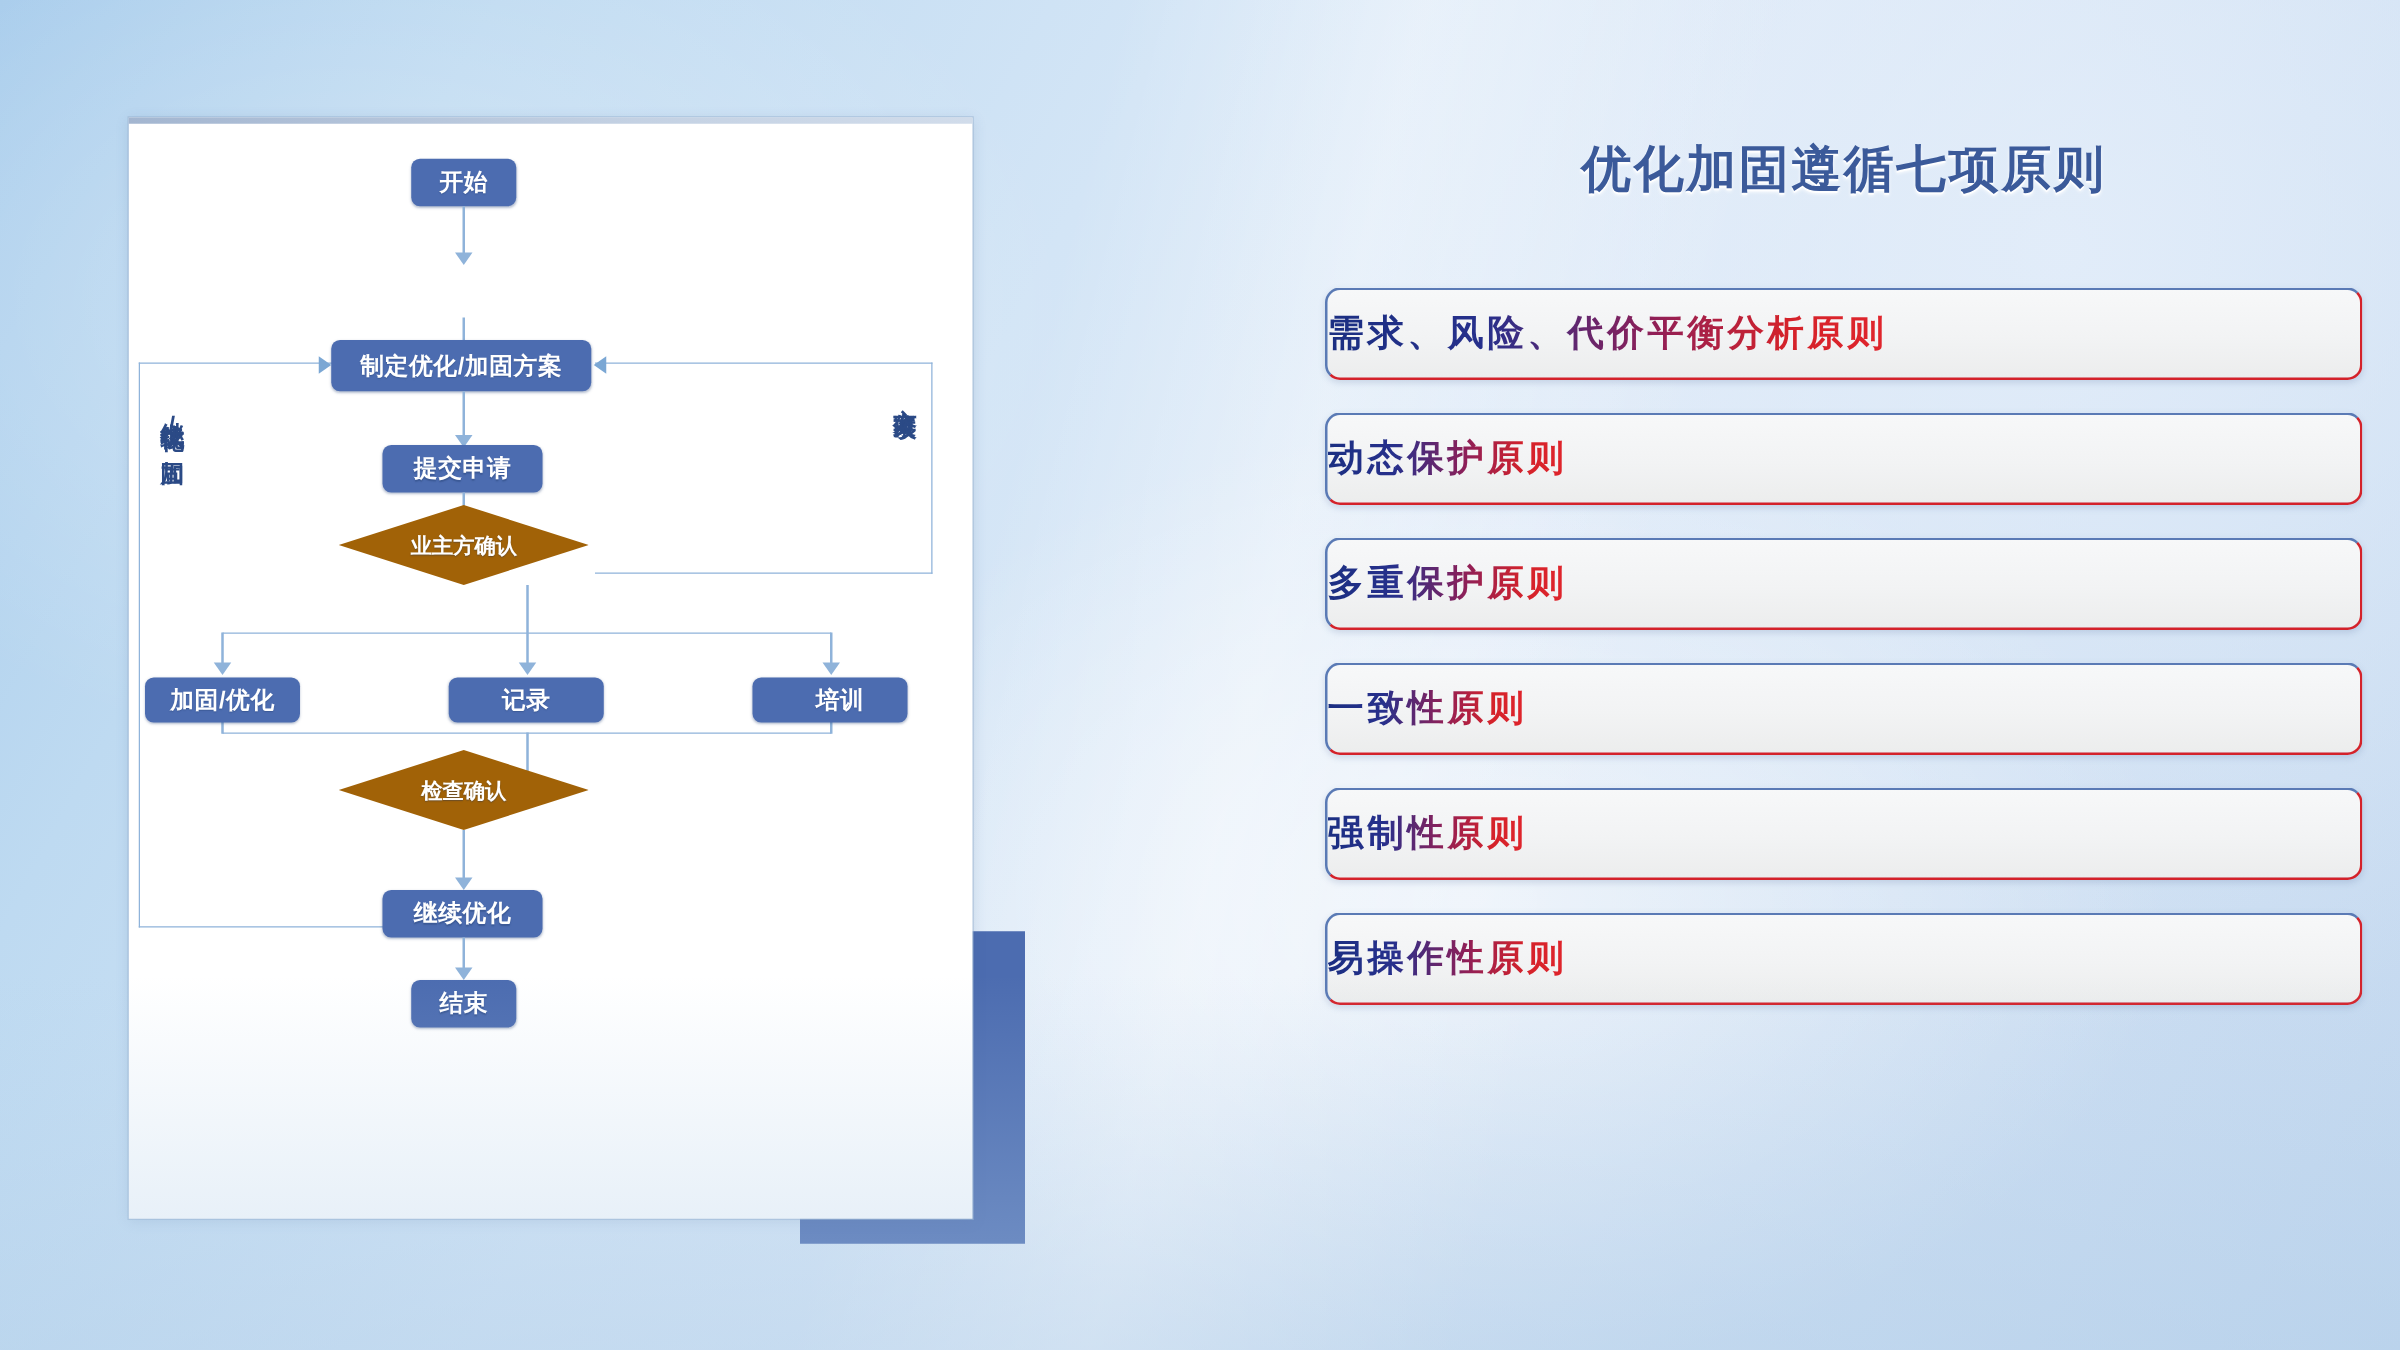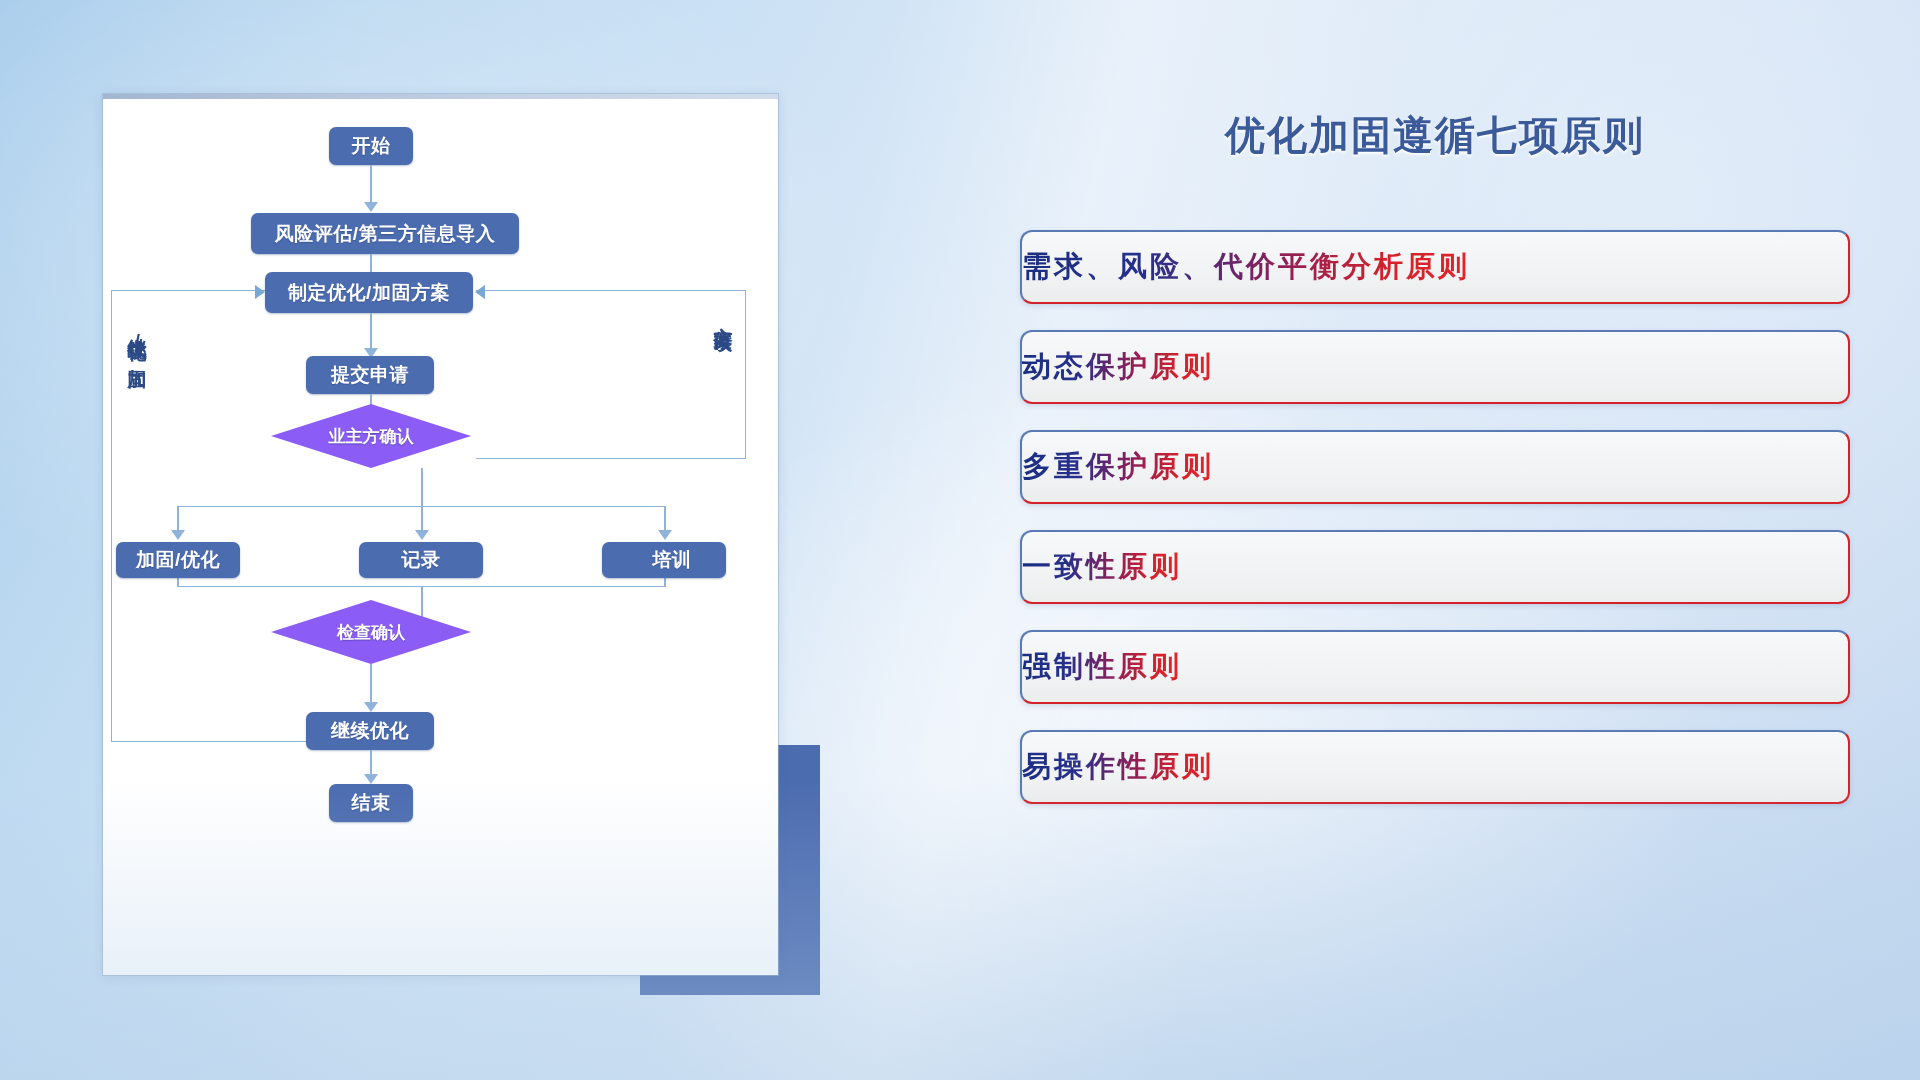--- a/index.html
+++ b/index.html
@@ -52,21 +52,21 @@
   
   .node{
     position:absolute;box-sizing:border-box;
     background:#4c6cb0;color:#ffffff;border-radius:7px;
     display:flex;align-items:center;justify-content:center;
     font-weight:700;letter-spacing:.5px;
     box-shadow:0 1px 2px rgba(40,70,120,.35);
     text-shadow:0 1px 1px rgba(30,55,100,.35);
   }
   .diamond{
-    position:absolute;background:#8b5cf6;color:#fff;
+    position:absolute;background:#a16207;color:#fff;
     display:flex;align-items:center;justify-content:center;
     font-weight:700;clip-path:polygon(50% 0%,100% 50%,50% 100%,0% 50%);
     text-shadow:0 1px 1px rgba(25,48,90,.4);
   }
   
   .ln{position:absolute;background:#8fb3da;}
   .ln.v{width:1.6px;}
   .arw{
     position:absolute;width:0;height:0;
   }
@@ -74,21 +74,21 @@
   .arw.left{border-top:7px solid transparent;border-bottom:7px solid transparent;border-right:10px solid #7ba7d4;}
   .arw.right{border-top:7px solid transparent;border-bottom:7px solid transparent;border-left:10px solid #7ba7d4;}
 
   .vlabel{
     position:absolute;color:#2b4a86;font-weight:700;
     writing-mode:vertical-rl;text-orientation:upright;
     letter-spacing:2px;line-height:1.05;white-space:nowrap;
   }
 
   
-  .right-pane{position:absolute;left:1020px;top:90px;width:830px;height:930px;}
+  .right-pane{position:absolute;left:1060px;top:90px;width:830px;height:930px;}
   .pane-title{
     position:absolute;left:0;top:18px;width:830px;text-align:center;
     font-size:40px;font-weight:700;color:#3b5a9a;letter-spacing:2px;
     text-shadow:0 2px 3px rgba(255,255,255,.85), 0 1px 0 rgba(255,255,255,.9);
   }
   .cards{position:absolute;left:0;top:140px;width:830px;}
   .pcard{
     position:relative;box-sizing:border-box;height:74px;margin-bottom:26px;
     border-radius:12px;
     background:linear-gradient(180deg,#f7f8f9 0%,#f2f3f4 55%,#eceded 100%);
@@ -132,23 +132,20 @@
       <div class="ln v" style="left:74px;top:471px;height:22px;"></div>
       <div class="ln v" style="left:561px;top:471px;height:22px;"></div>
       <div class="ln v" style="left:318px;top:492px;height:40px;"></div>
 
       <div class="node" style="left:226px;top:33px;width:84px;height:38px;font-size:19px;">
         <span>开始</span>
       </div>
       <div class="ln v" style="left:267px;top:71px;height:41px;"></div>
       <div class="arw down" style="left:261px;top:108px;"></div>
 
-      <div class="node" style="left:148px;top:119px;width:268px;height:41px;font-size:19px;">
-        <span>风险评估/第三方信息导入</span>
-      </div>
       <div class="ln v" style="left:267px;top:160px;height:38px;"></div>
       <div class="arw down" style="left:261px;top:193px;"></div>
 
       <div class="node" style="left:162px;top:178px;width:208px;height:41px;font-size:19px;">
         <span>制定优化/加固方案</span>
       </div>
 
       <div class="arw right" style="left:152px;top:191px;"></div>
       <div class="arw left" style="left:372px;top:191px;"></div>
 

